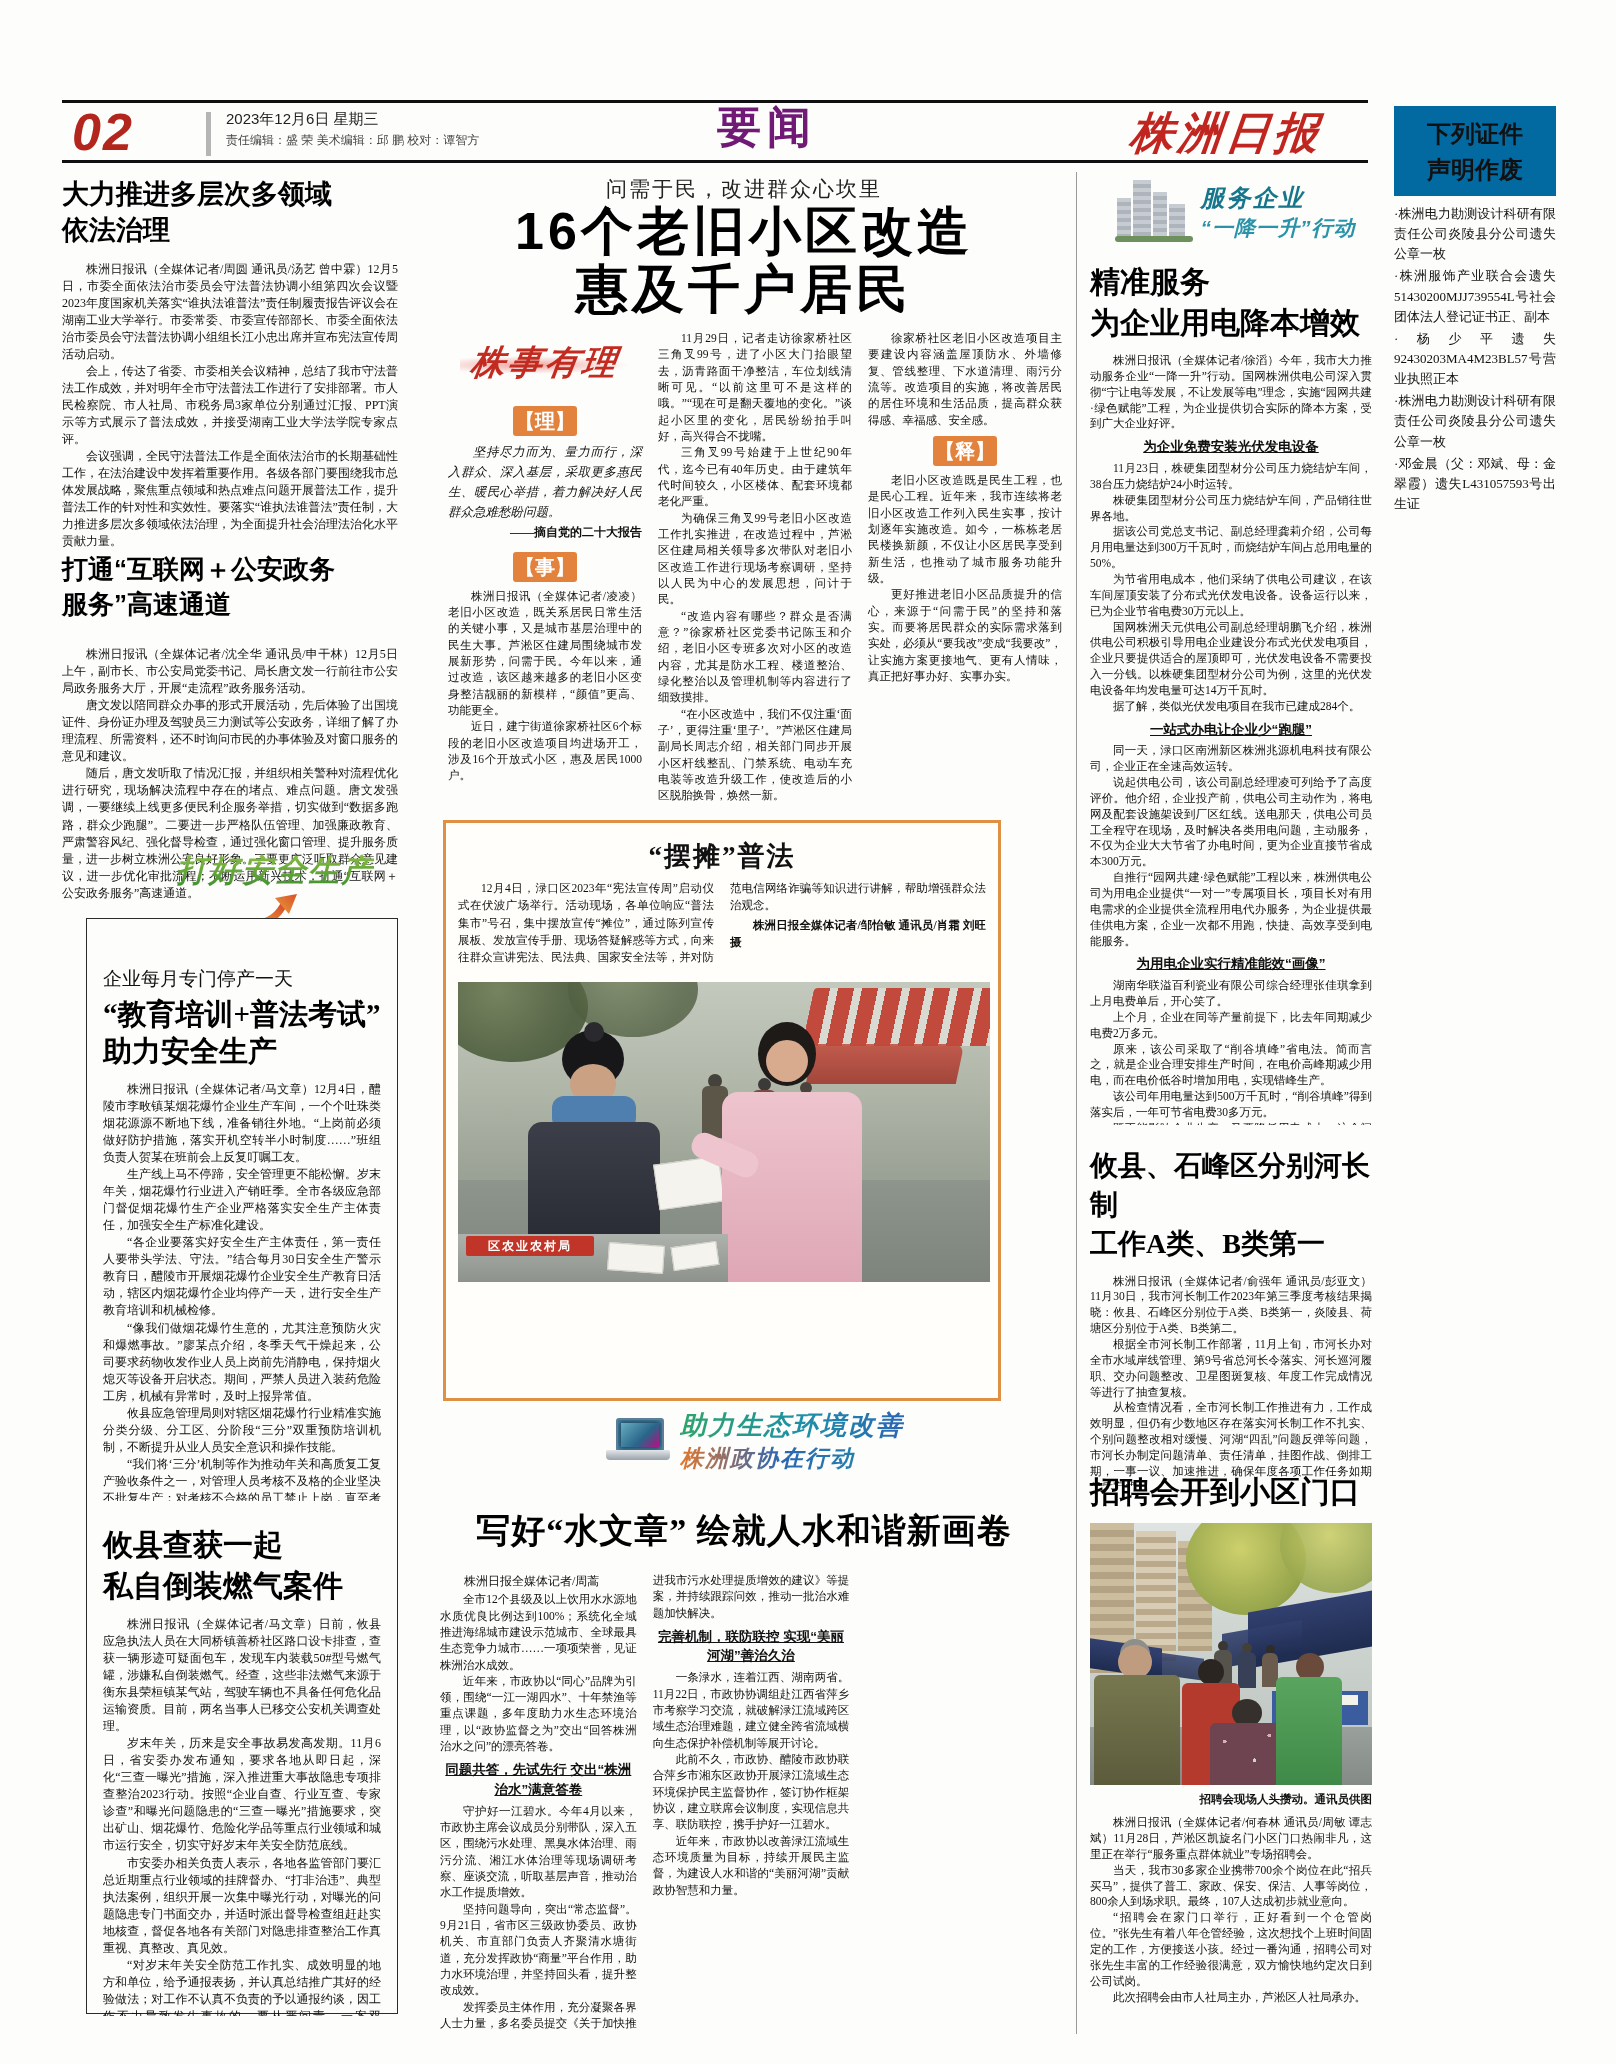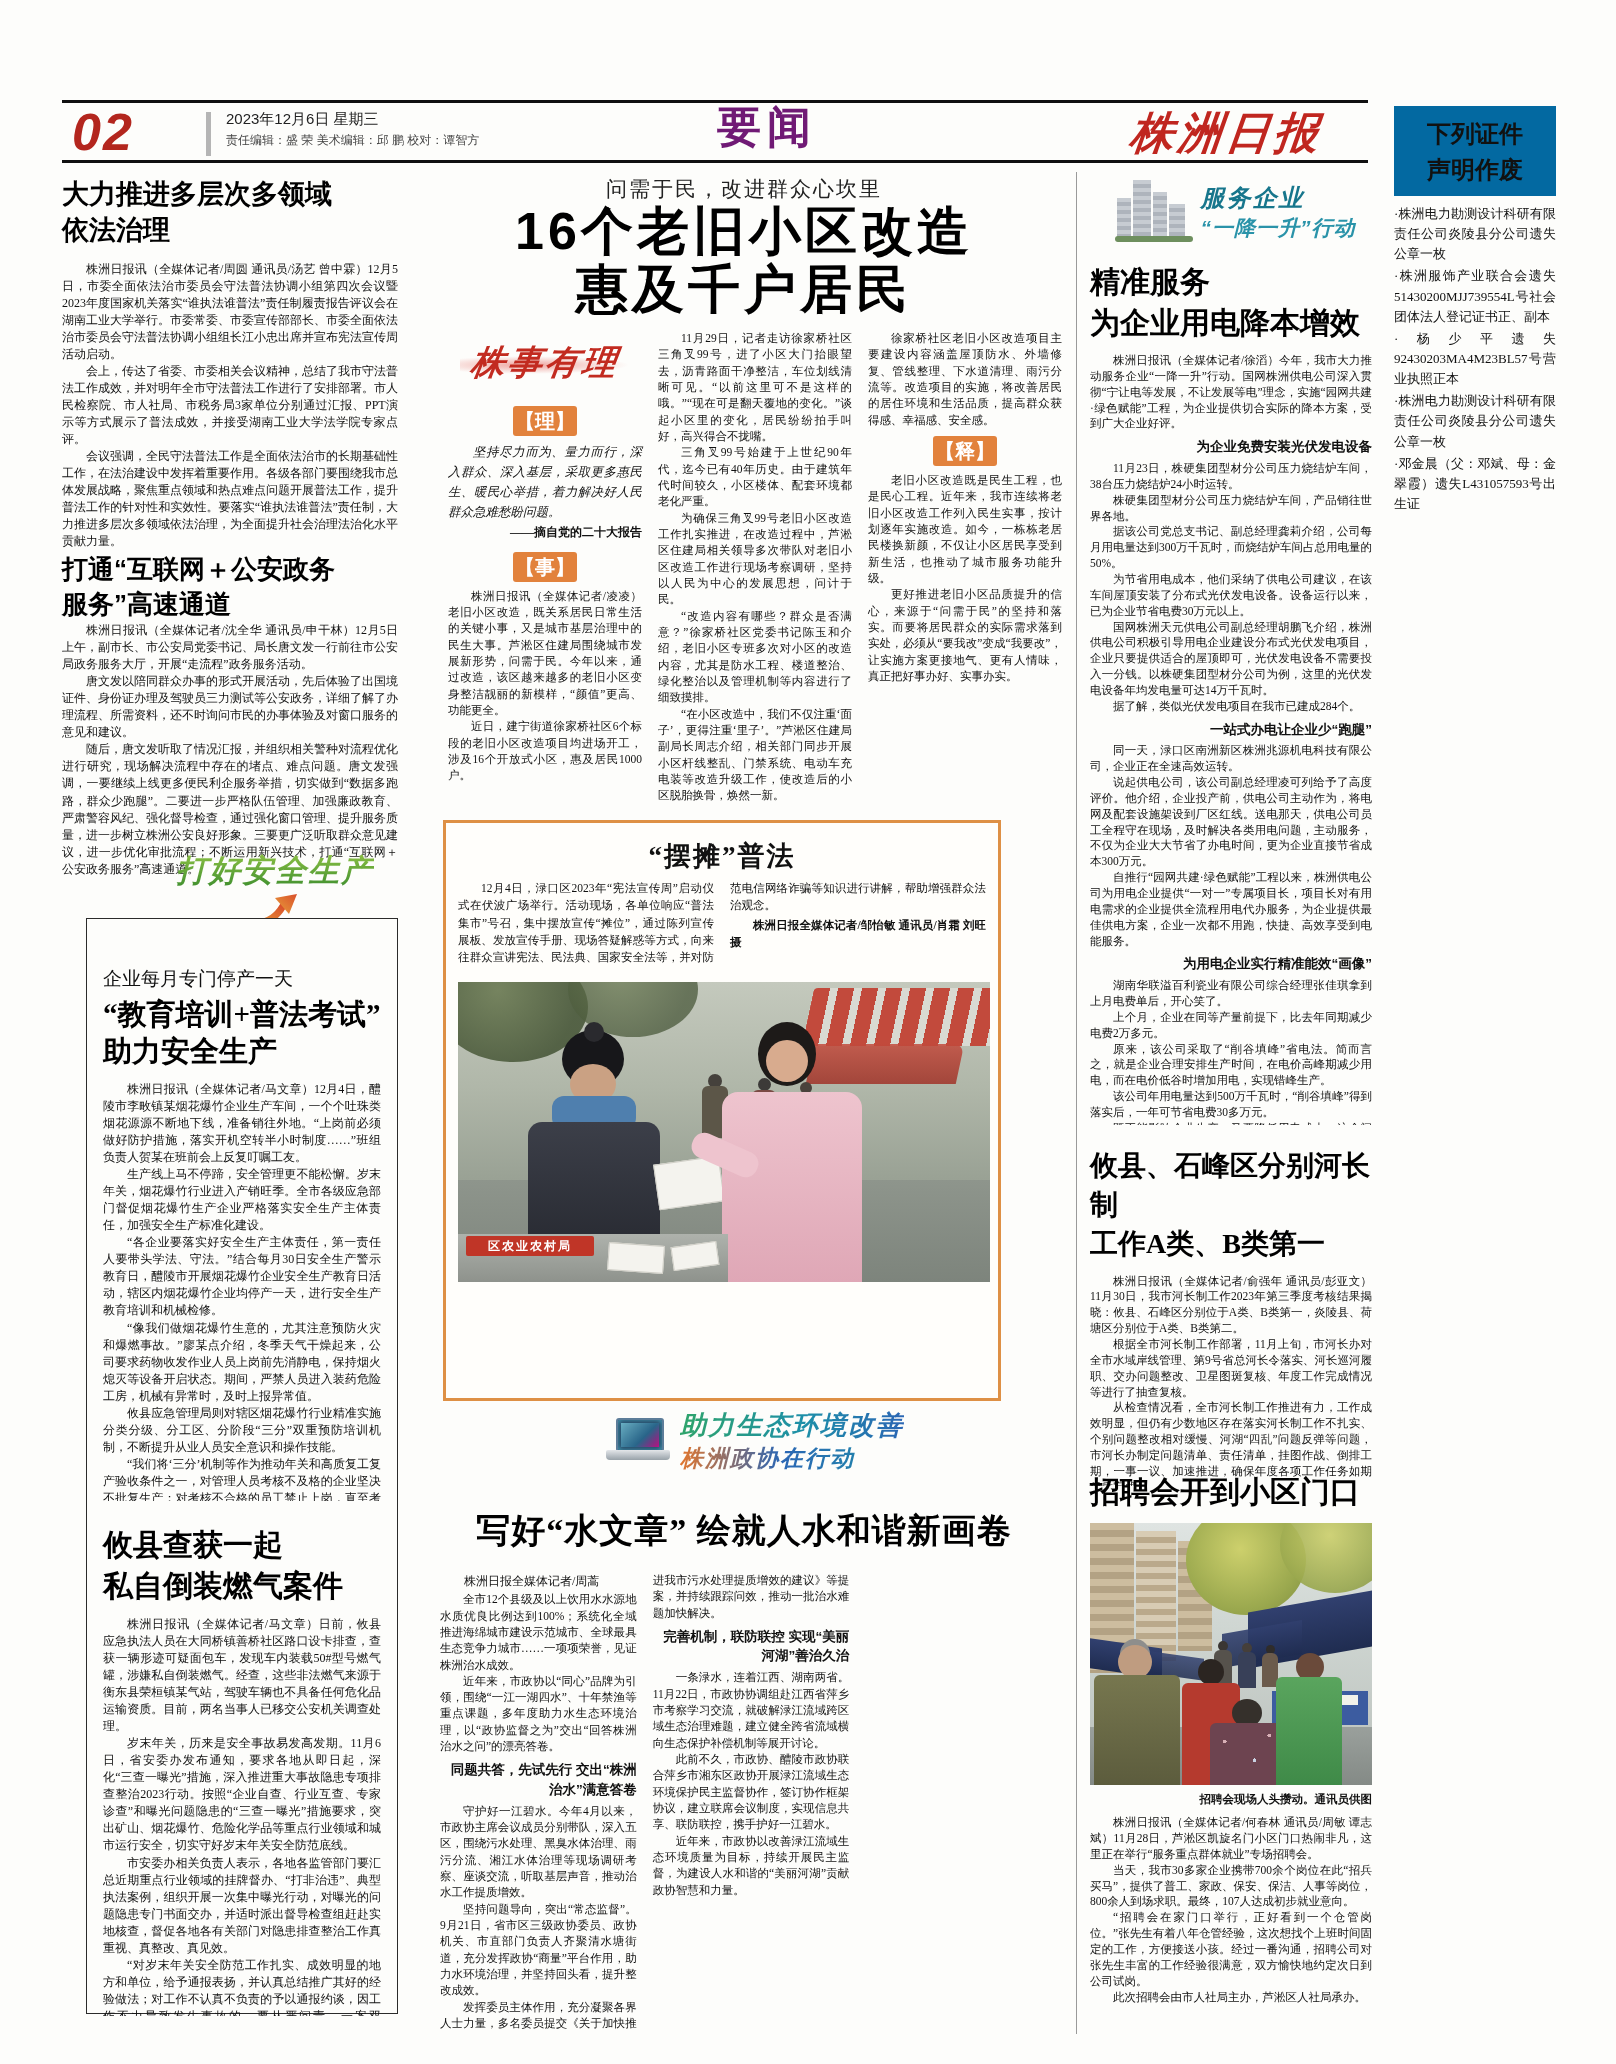--- a/index.html
+++ b/index.html
@@ -17,21 +17,21 @@
   .section-title{font:900 44px "Liberation Sans",sans-serif;color:#701a75;letter-spacing:6px;margin-left:12px;}
   .masthead{font:italic 900 44px "Liberation Serif",serif;color:#c0261f;transform:skewX(-6deg);letter-spacing:4px;}
 
   
   .notice-head{background:#0369a1;text-align:center;font:700 24px/1.5 "Liberation Sans",sans-serif;color:#111;padding:10px 0 8px;}
   .notice-body p{margin:0 0 2px;font:13px/1.55 "Liberation Serif",serif;text-align:justify;}
 
   
   .body-text{font:12px/1.42 "Liberation Serif",serif;text-align:justify;overflow:hidden;}
   .body-text p{margin:0;text-indent:2em;}
-  .body-text p.subhead{text-indent:0;text-align:right;font-weight:700;font-size:13.5px;margin:6px 0 4px;font-family:"Liberation Sans",sans-serif;}
+  .body-text p.subhead{text-indent:0;text-align:center;font-weight:700;font-size:13.5px;margin:6px 0 4px;font-family:"Liberation Sans",sans-serif;text-decoration:underline;}
   .byline-p{font:12px/1.6 "Liberation Serif",serif;margin:0 0 6px;}
 
   .hl-hei{font-family:"Liberation Sans",sans-serif;font-weight:900;color:#000;}
   .hl-serif{font-family:"Liberation Serif",serif;font-weight:700;color:#000;}
 
   
   .kicker{font:400 21px/1.2 "Liberation Sans",sans-serif;color:#222;letter-spacing:2px;text-align:center;}
   .bigtitle{font:900 52px/1.12 "Liberation Sans",sans-serif;letter-spacing:4px;text-align:center;color:#000;}
 
   .cols3{column-count:3;column-gap:16px;column-fill:auto;}
@@ -161,21 +161,21 @@
         <p>会上，传达了省委、市委相关会议精神，总结了我市守法普法工作成效，并对明年全市守法普法工作进行了安排部署。市人民检察院、市人社局、市税务局3家单位分别通过汇报、PPT演示等方式展示了普法成效，并接受湖南工业大学法学院专家点评。</p>
         <p>会议强调，全民守法普法工作是全面依法治市的长期基础性工作，在法治建设中发挥着重要作用。各级各部门要围绕我市总体发展战略，聚焦重点领域和热点难点问题开展普法工作，提升普法工作的针对性和实效性。要落实“谁执法谁普法”责任制，大力推进多层次多领域依法治理，为全面提升社会治理法治化水平贡献力量。</p>
       </div>
   </div>
 
   <div class="abs" style="left:62px;top:552px;width:336px;">
     <div class="hl-hei" style="font-size:26px;line-height:1.35;">
       <div>打通“互联网＋公安政务</div>
       <div>服务”高速通道</div>
     </div>
-    <div class="body-text" style="margin-top:0;height:258px;">
+    <div class="body-text" style="margin-top:24px;height:258px;">
         <p>株洲日报讯（全媒体记者/沈全华 通讯员/申干林）12月5日上午，副市长、市公安局党委书记、局长唐文发一行前往市公安局政务服务大厅，开展“走流程”政务服务活动。</p>
         <p>唐文发以陪同群众办事的形式开展活动，先后体验了出国境证件、身份证办理及驾驶员三力测试等公安政务，详细了解了办理流程、所需资料，还不时询问市民的办事体验及对窗口服务的意见和建议。</p>
         <p>随后，唐文发听取了情况汇报，并组织相关警种对流程优化进行研究，现场解决流程中存在的堵点、难点问题。唐文发强调，一要继续上线更多便民利企服务举措，切实做到“数据多跑路，群众少跑腿”。二要进一步严格队伍管理、加强廉政教育、严肃警容风纪、强化督导检查，通过强化窗口管理、提升服务质量，进一步树立株洲公安良好形象。三要更广泛听取群众意见建议，进一步优化审批流程；不断运用新兴技术，打通“互联网＋公安政务服务”高速通道。</p>
       </div>
   </div>
 
   <div class="abs safety-logo" style="left:150px;top:850px;width:250px;">
     <div>
       <span class="l1">打好安全生产</span>
       <svg class="arrow-svg" width="52" height="34" viewBox="0 0 52 34">

